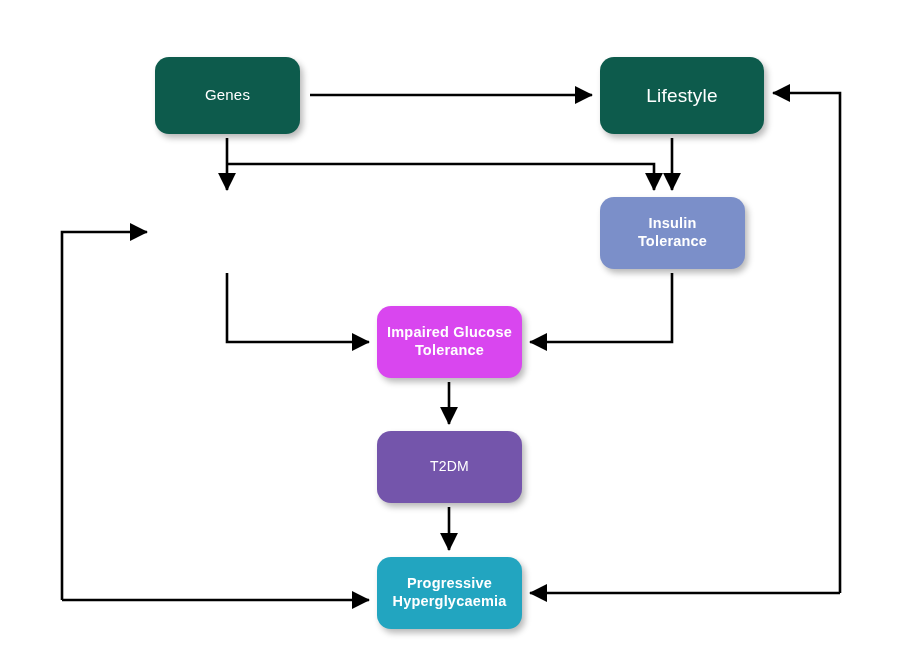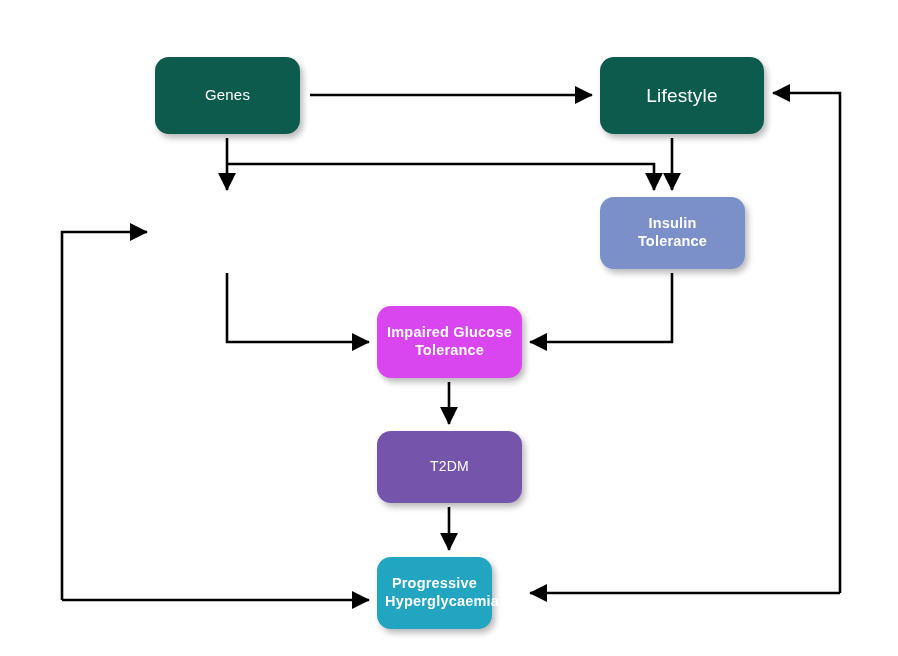--- a/index.html
+++ b/index.html
@@ -61,21 +61,21 @@
   }
   #node-impaired-glucose-tolerance {
     left: 377px; top: 306px; width: 145px; height: 72px;
     font-size: 14.5px; font-weight: 700;
   }
   #node-t2dm {
     left: 377px; top: 431px; width: 145px; height: 72px;
     font-size: 14px; font-weight: 400;
   }
   #node-progressive-hyperglycaemia {
-    left: 377px; top: 557px; width: 115px; height: 72px;
+    left: 377px; top: 557px; width: 145px; height: 72px;
     font-size: 14.5px; font-weight: 700;
   }
 </style>
 </head>
 <body>
 
 <div id="canvas">
 
   <svg id="edges" viewBox="0 0 898 656" width="898" height="656" xmlns="http://www.w3.org/2000/svg">
     <defs>

